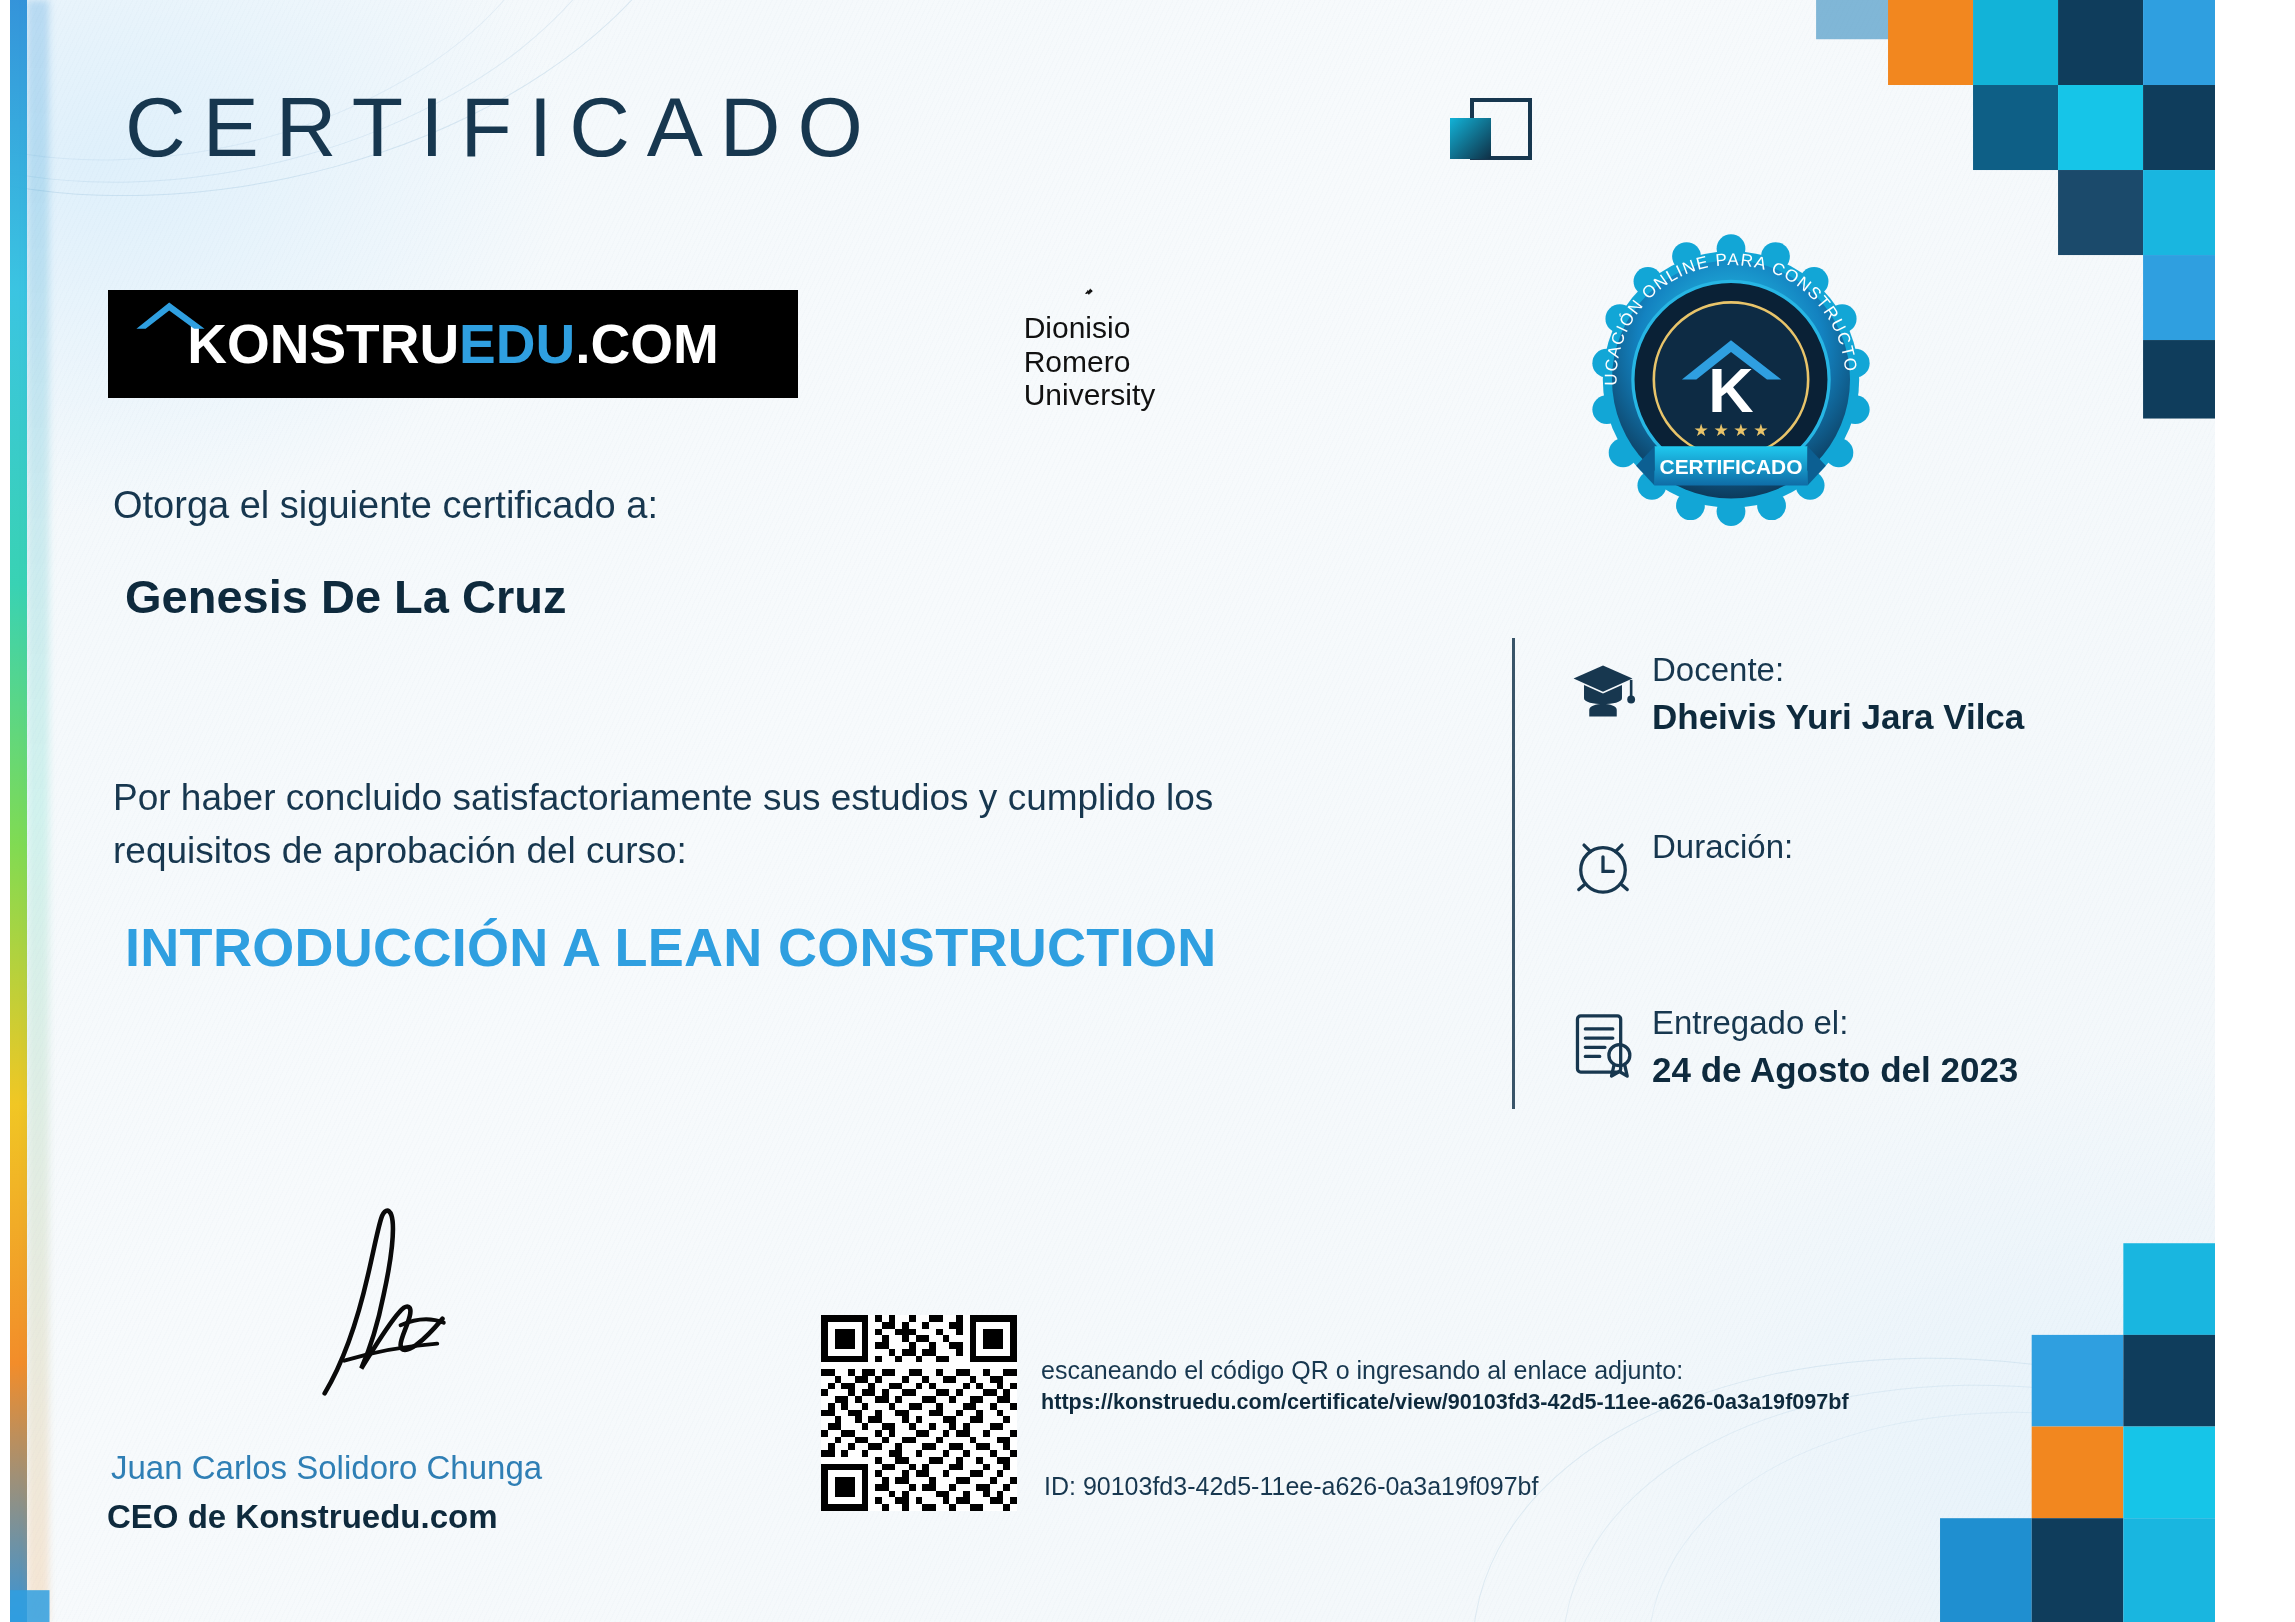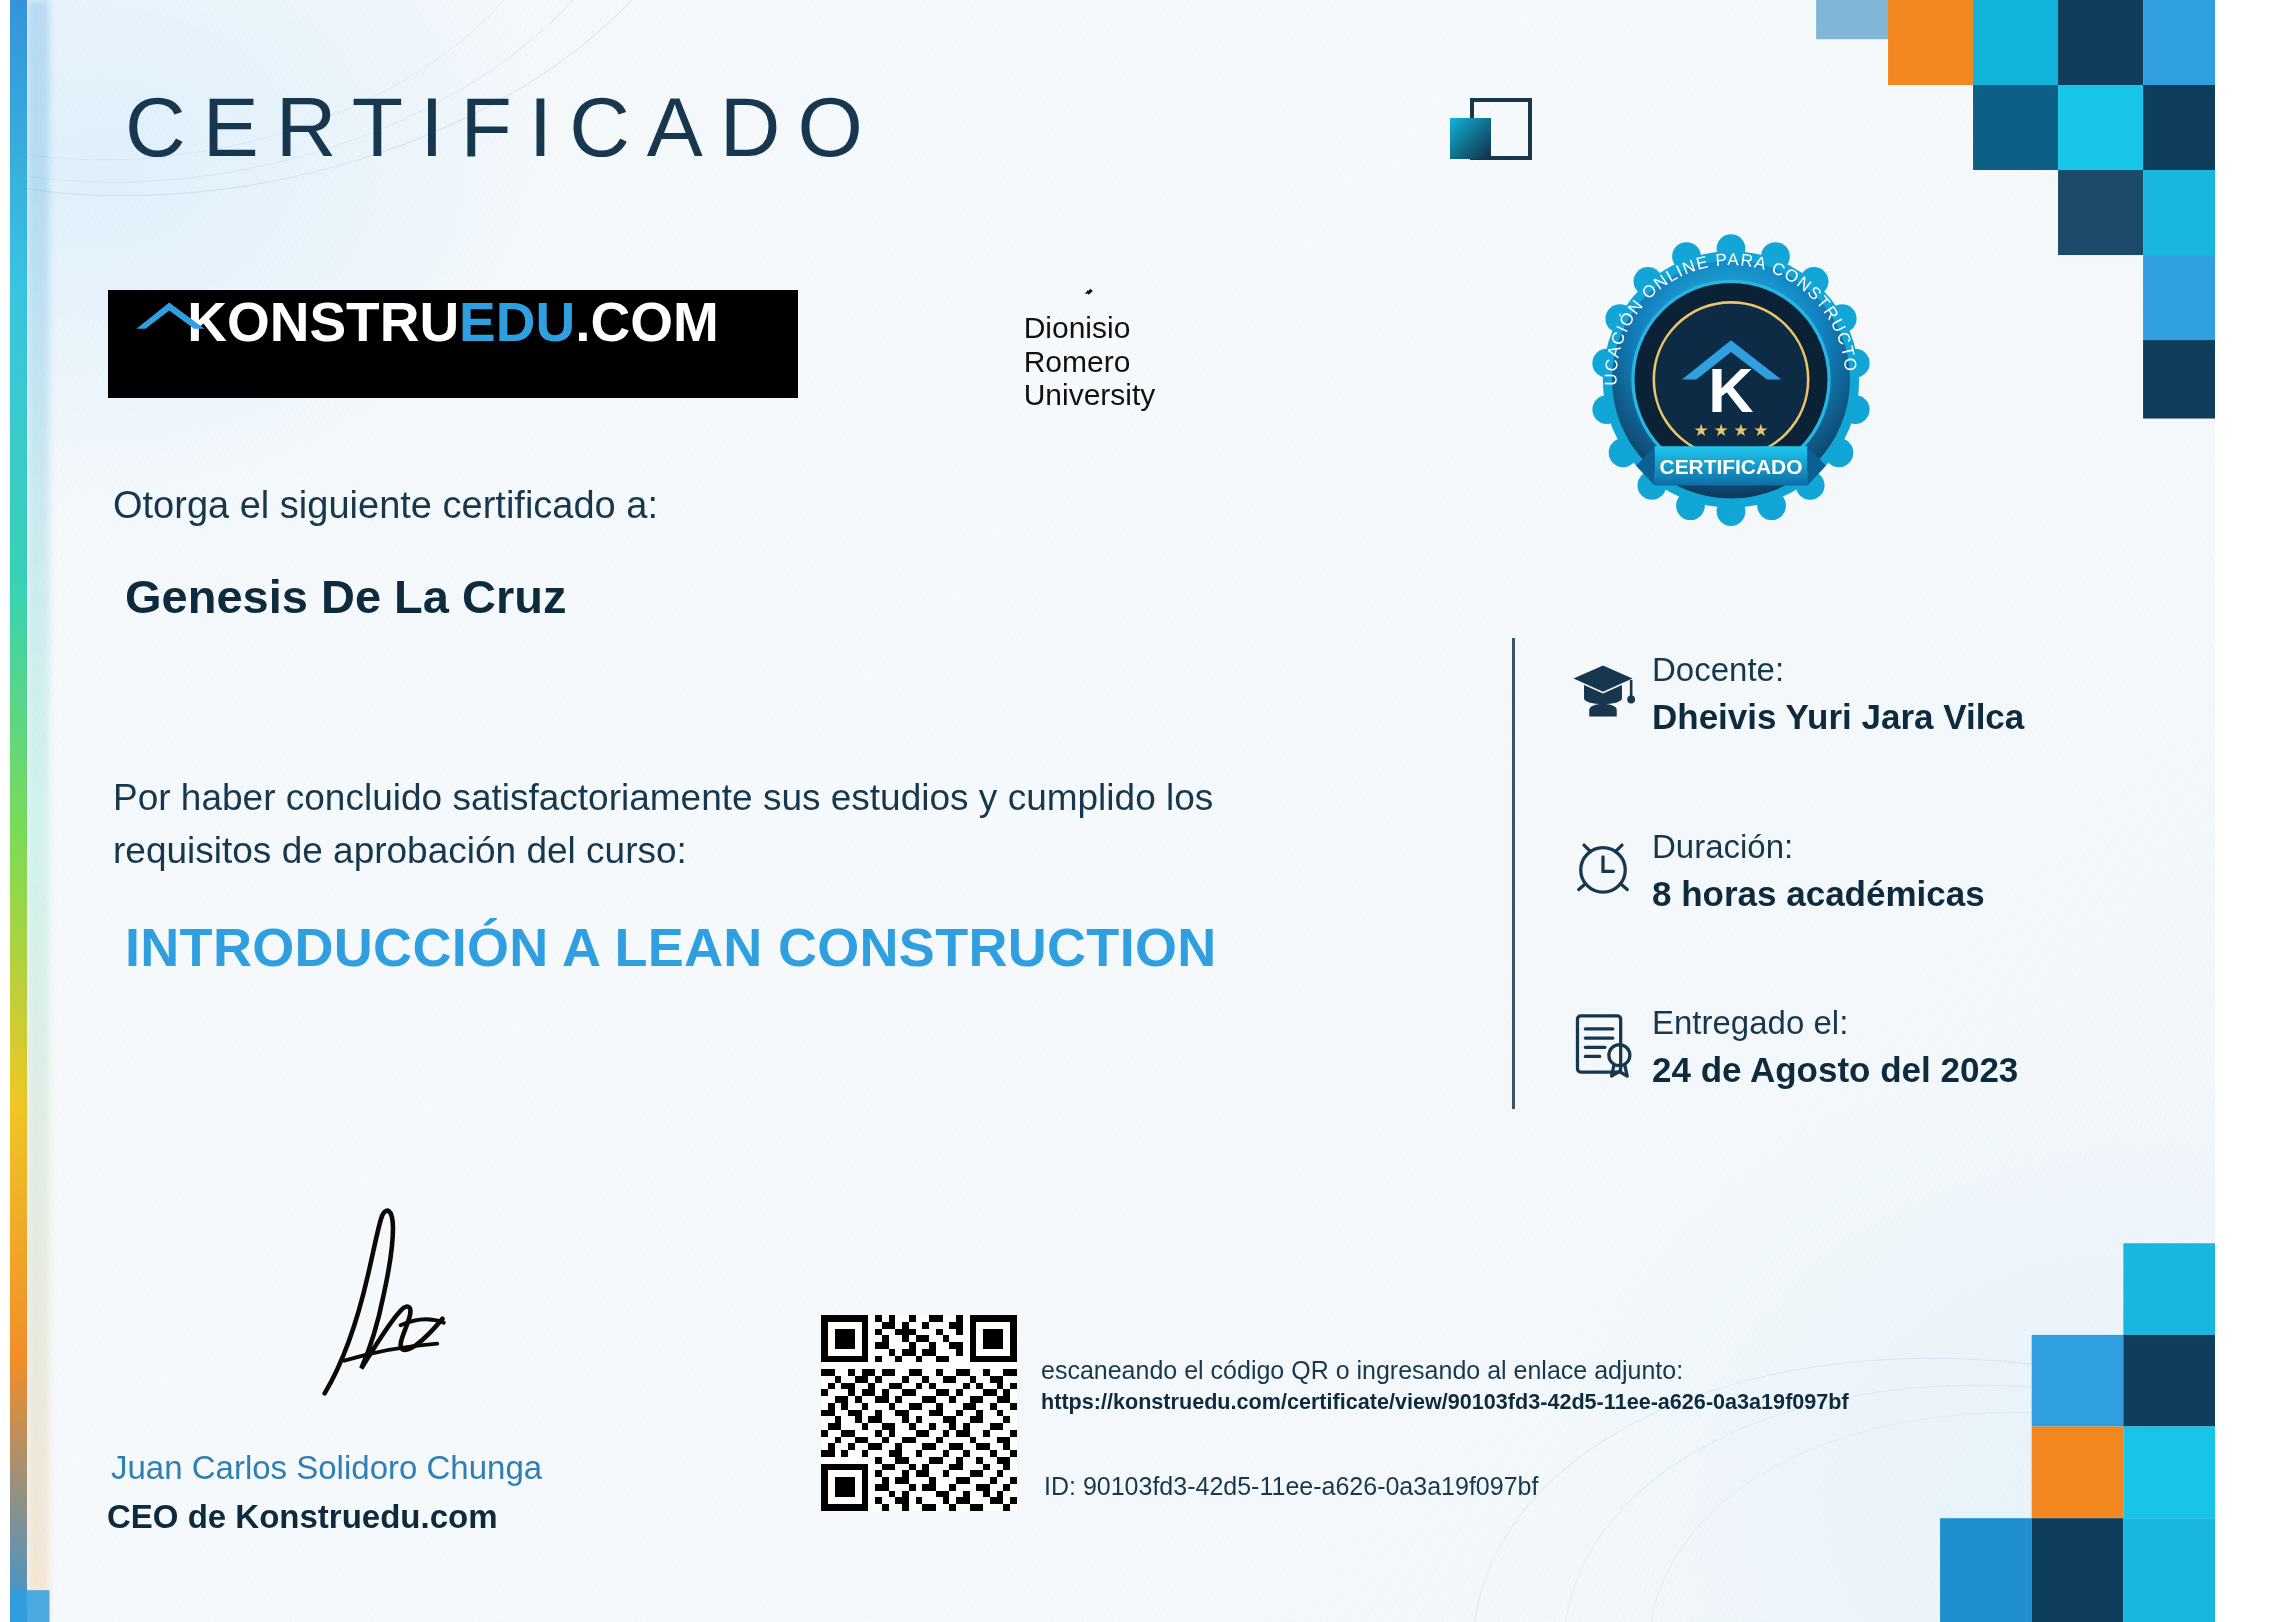--- a/index.html
+++ b/index.html
@@ -64,21 +64,21 @@
   }
   .title-mark{
     position:absolute;left:1440px;top:98px;width:73px;height:73px;
   }
   .title-mark .a{position:absolute;left:19.6px;top:0;width:54px;height:54px;border:4.6px solid #17374f;background:transparent;}
   .title-mark .b{position:absolute;left:0;top:19.6px;width:41px;height:41px;background:linear-gradient(135deg,#12b3d8,#0f2f45);}
 
   
   .kbox{
     position:absolute;left:98px;top:290px;width:690px;height:108px;background:#000;
-    display:flex;align-items:flex-start;justify-content:center;
+    display:flex;align-items:center;justify-content:center;
   }
   .ktext{font-size:55px;font-weight:700;letter-spacing:0px;color:#fff;font-family:"Liberation Sans", sans-serif;}
   .ktext .blue{color:#2f9fe0;}
   .khouse{position:absolute;left:121px;top:296px;width:79px;height:38px;}
 
   
   .uni{position:absolute;left:870px;top:288px;width:419px;height:124px;display:flex;align-items:center;gap:15.7px;flex-direction:column;}
   .uni-text{font-size:30px;line-height:1.12;color:#111;font-family:"Liberation Sans", sans-serif;}
 
   
@@ -265,21 +265,20 @@
   </div>
 
   <div class="info" id="info-duration">
     <svg class="ico" viewBox="0 0 110 110">
       <circle cx="55" cy="58" r="34" fill="none" stroke="#17374f" stroke-width="5"></circle>
       <path d="M55 38 v22 h16" fill="none" stroke="#17374f" stroke-width="5" stroke-linecap="round"></path>
       <path d="M26 20 l10 10 M84 20 l-10 10 M18 88 l8 -7 M92 88 l-8 -7" stroke="#17374f" stroke-width="5" stroke-linecap="round"></path>
     </svg>
     <div class="txt">
       <div class="k">Duración:</div>
-      <div class="v">8 horas académicas</div>
     </div>
   </div>
 
   <div class="info" id="info-date">
     <svg class="ico" viewBox="0 0 110 110">
       <rect x="16" y="12" width="66" height="86" rx="5" fill="none" stroke="#17374f" stroke-width="5"></rect>
       <path d="M28 32 h42 M28 46 h42 M28 60 h30 M28 74 h22" stroke="#17374f" stroke-width="5" stroke-linecap="round"></path>
       <circle cx="80" cy="72" r="16" fill="none" stroke="#17374f" stroke-width="5"></circle>
       <path d="M72 86 l-4 18 l12 -7 l12 7 l-4 -18" fill="none" stroke="#17374f" stroke-width="5" stroke-linejoin="round"></path>
     </svg>

